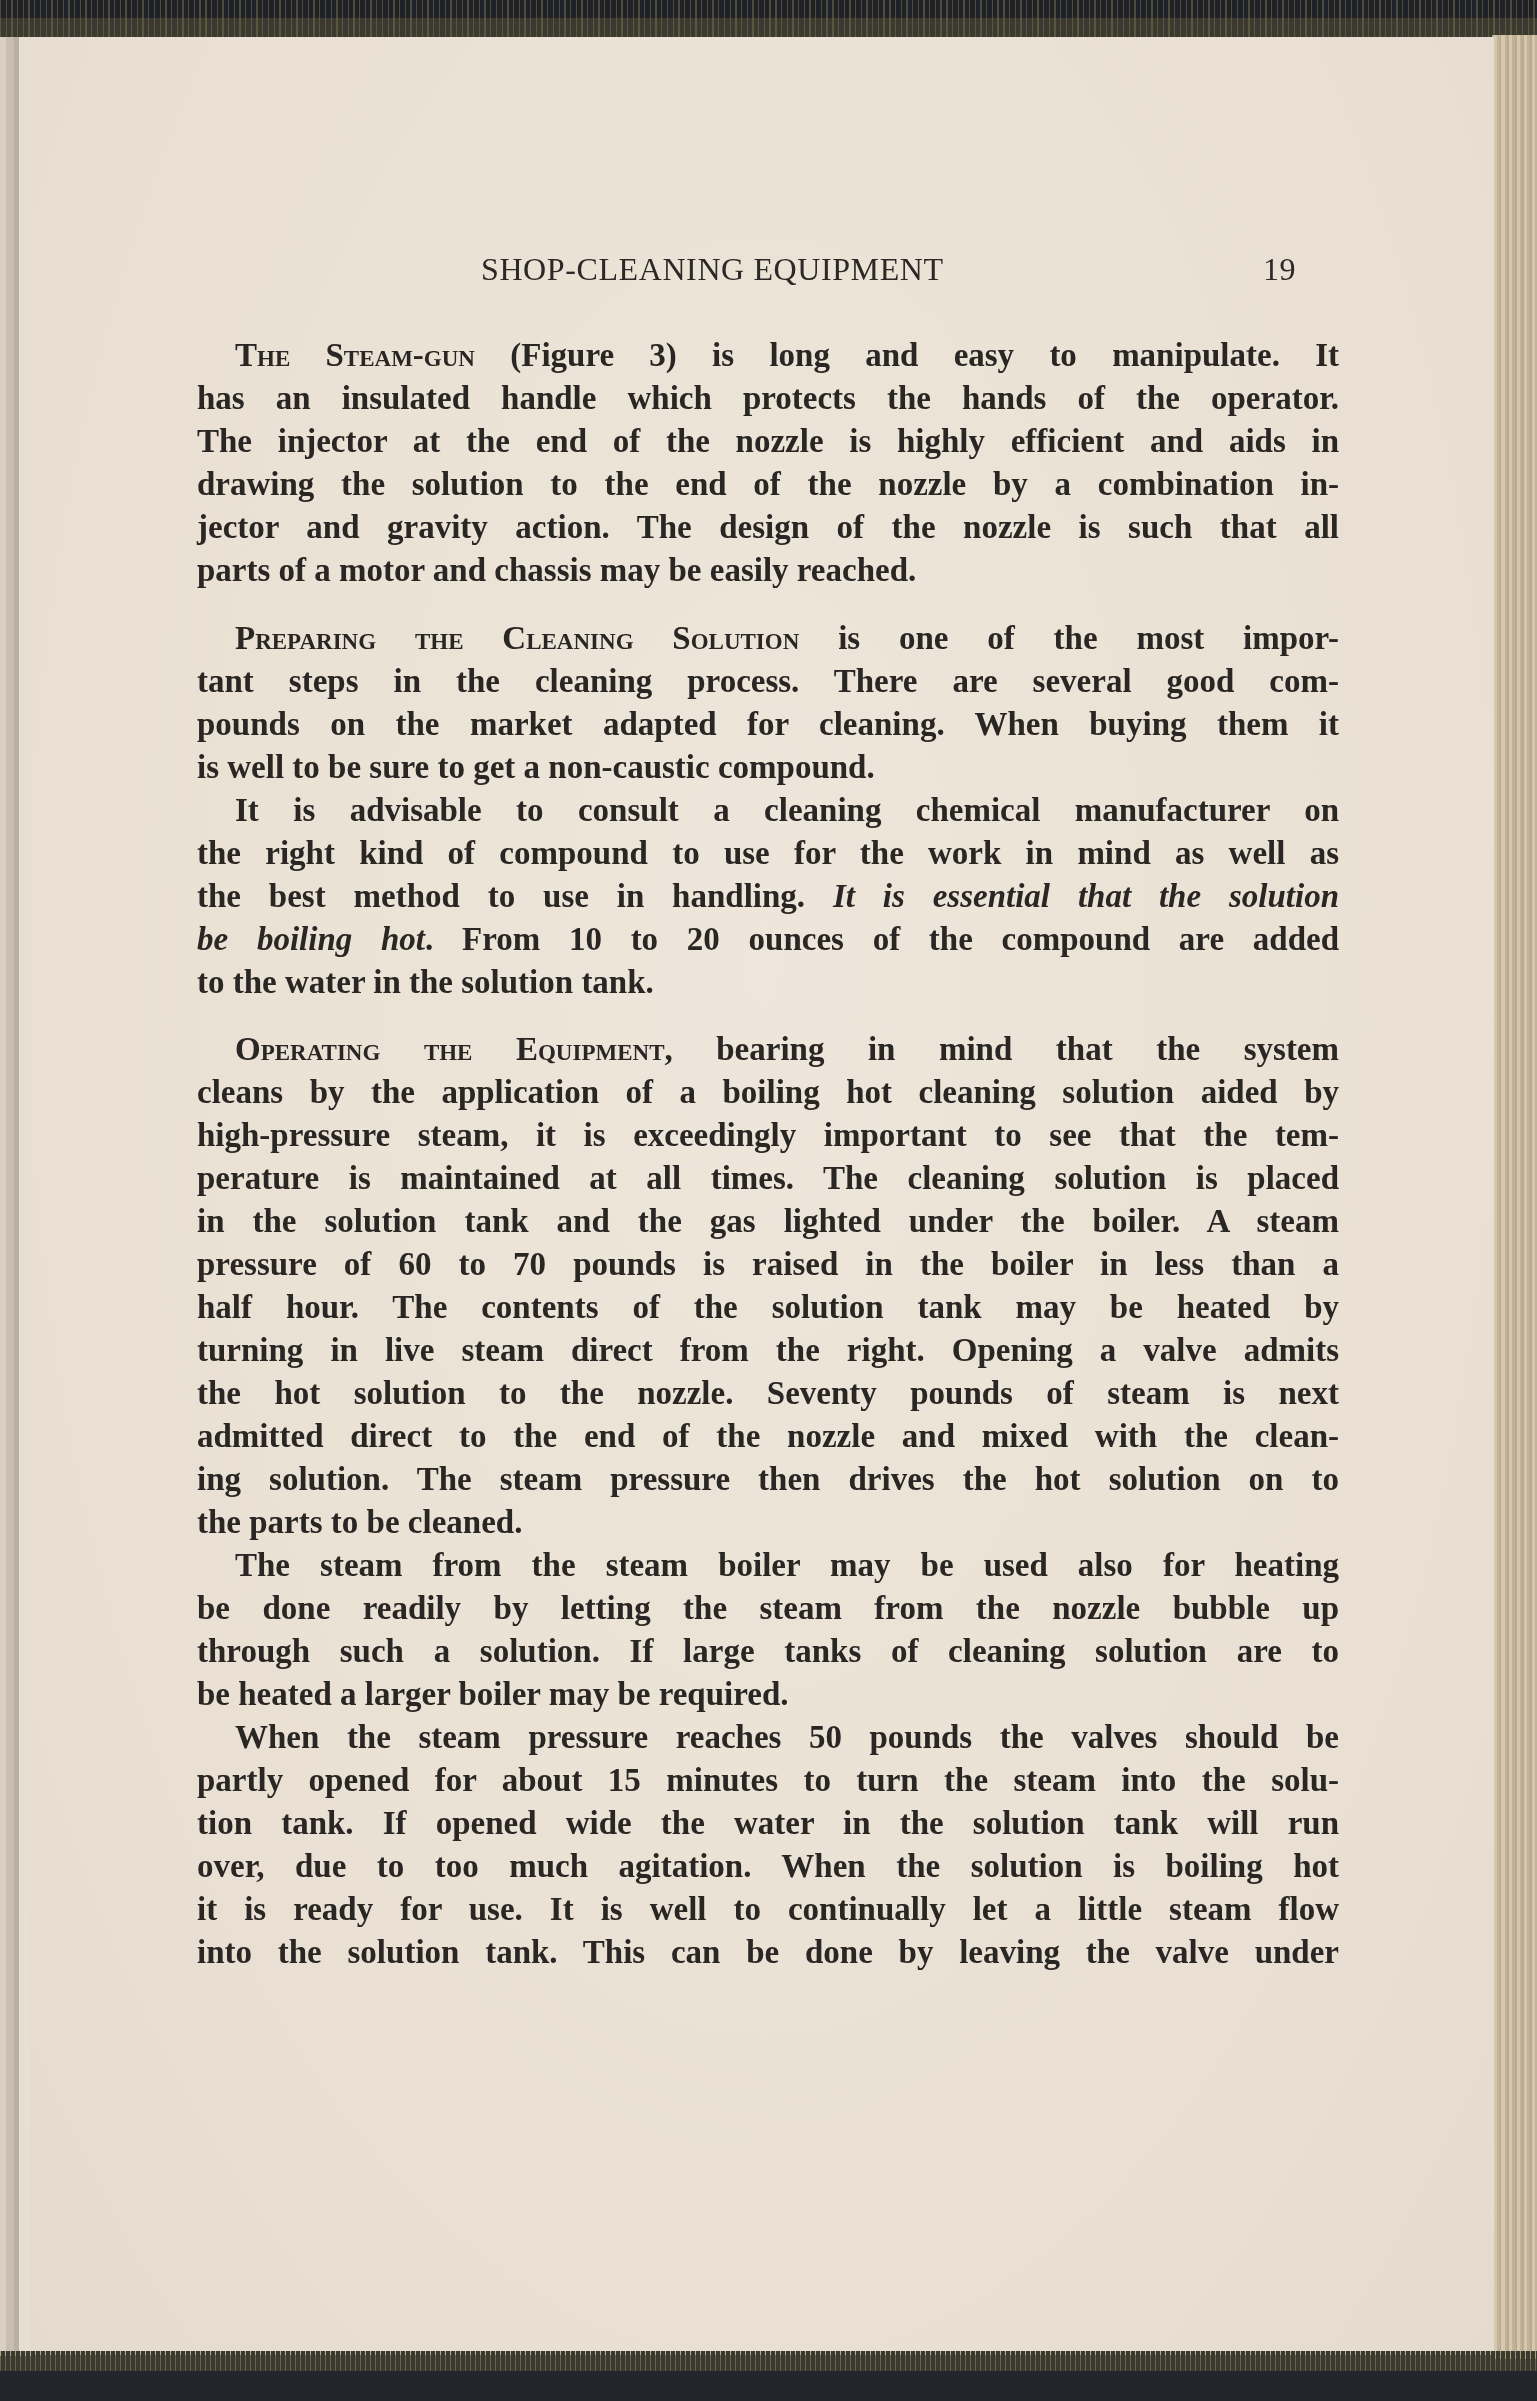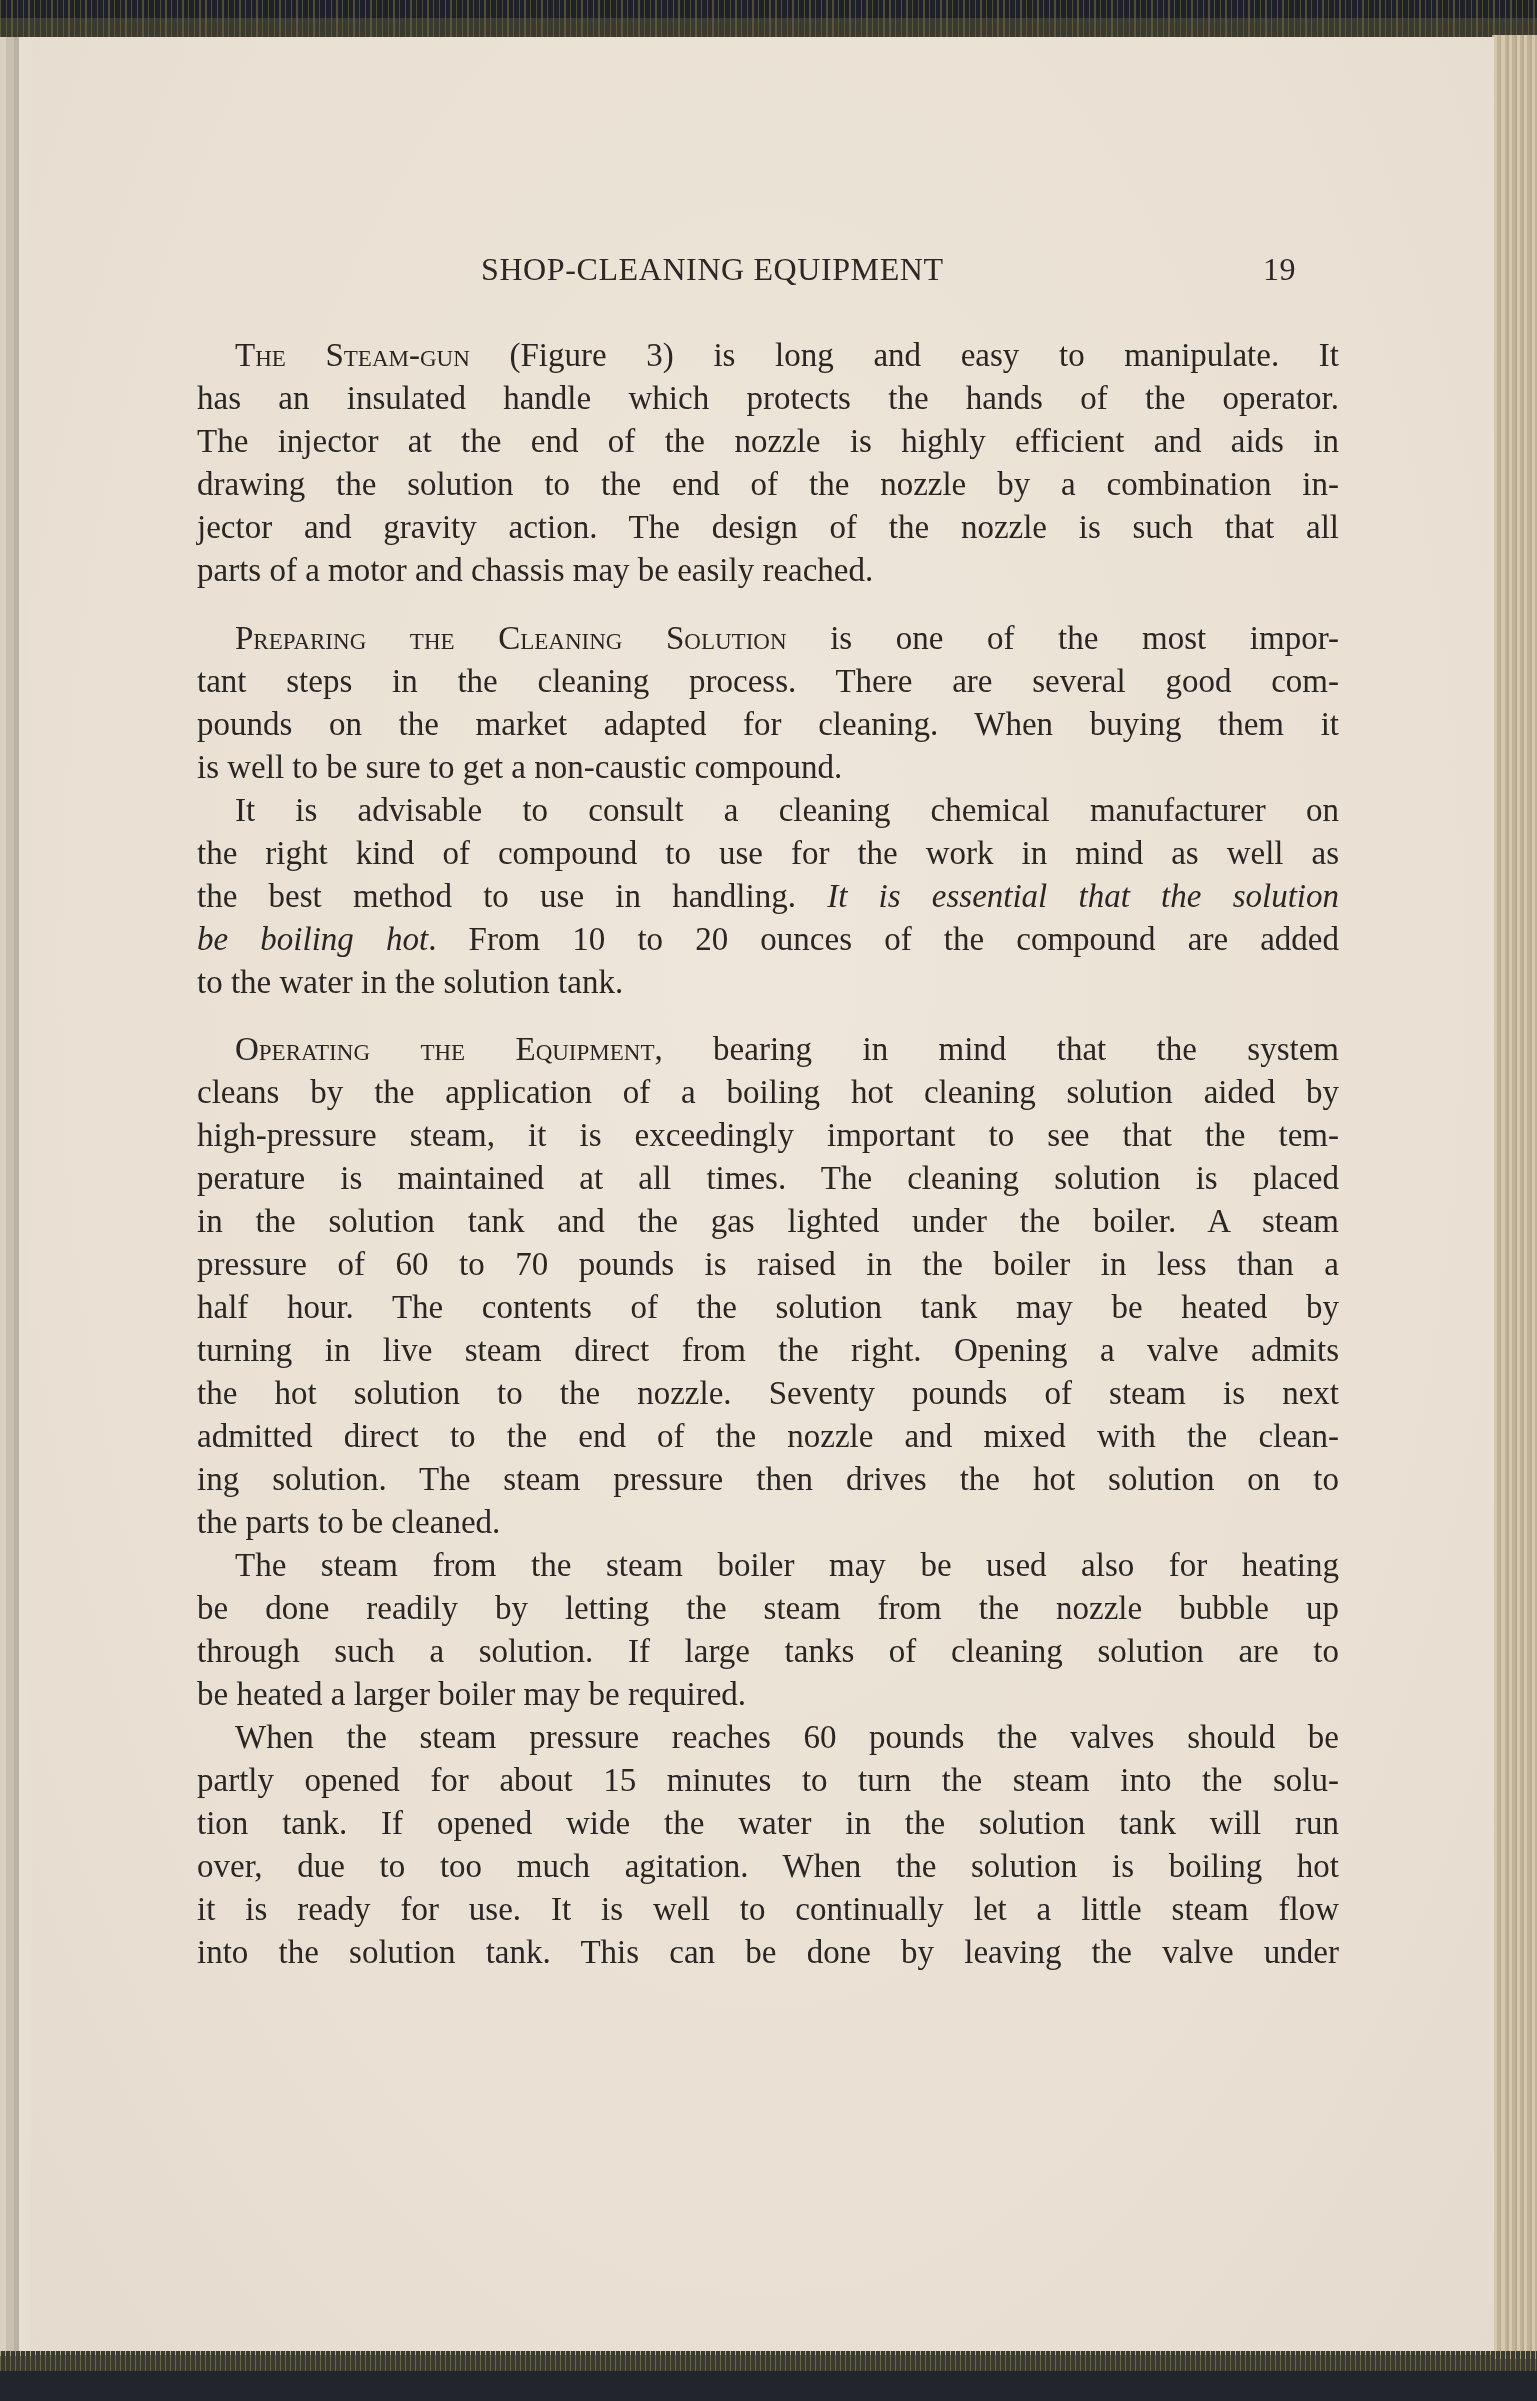--- a/index.html
+++ b/index.html
@@ -36,21 +36,21 @@
   }
   .running-head {
     position:absolute; top:208px; left:0; width:100%; height:44px;
     color:#2b2826; font-size:32px; letter-spacing:0.6px;text-align:center;
   }
   .running-head .title { position:absolute; left:451px; top:6.3px; }
   .running-head .folio { position:absolute; left:1233px; top:6.3px; }
   .text-block {
     position:absolute; left:167px; top:297px; width:1142px;
     color:#2a2624; font-size:33px; line-height:43px;
-    text-align:justify; hyphens:none;
+    text-align:justify; hyphens:none;font-weight:bold;
   }
   .sc { font-variant:small-caps; }
   .it { font-style:italic; }
   .line { display:block; text-align:justify; text-align-last:justify; white-space:nowrap; }
   .line.last { text-align-last:left; }
   .line.indent { padding-left:38px; }
 </style>
 </head>
 <body>
 
@@ -99,21 +99,21 @@
         <span class="line"><span>ing solution. The steam pressure then drives the hot solution on to</span></span>
         <span class="line last"><span>the parts to be cleaned.</span></span>
       </div>
       <div>
         <span class="line indent"><span>The steam from the steam boiler may be used also for heating</span></span>
         <span class="line"><span>be done readily by letting the steam from the nozzle bubble up</span></span>
         <span class="line"><span>through such a solution. If large tanks of cleaning solution are to</span></span>
         <span class="line last"><span>be heated a larger boiler may be required.</span></span>
       </div>
       <div>
-        <span class="line indent"><span>When the steam pressure reaches 60 pounds the valves should be</span></span>
+        <span class="line indent"><span>When the steam pressure reaches 50 pounds the valves should be</span></span>
         <span class="line"><span>partly opened for about 15 minutes to turn the steam into the solu-</span></span>
         <span class="line"><span>tion tank. If opened wide the water in the solution tank will run</span></span>
         <span class="line"><span>over, due to too much agitation. When the solution is boiling hot</span></span>
         <span class="line"><span>it is ready for use. It is well to continually let a little steam flow</span></span>
         <span class="line"><span>into the solution tank. This can be done by leaving the valve under</span></span>
       </div>
     </div>
 </div>
 
 <div class="binding-bottom"></div>

